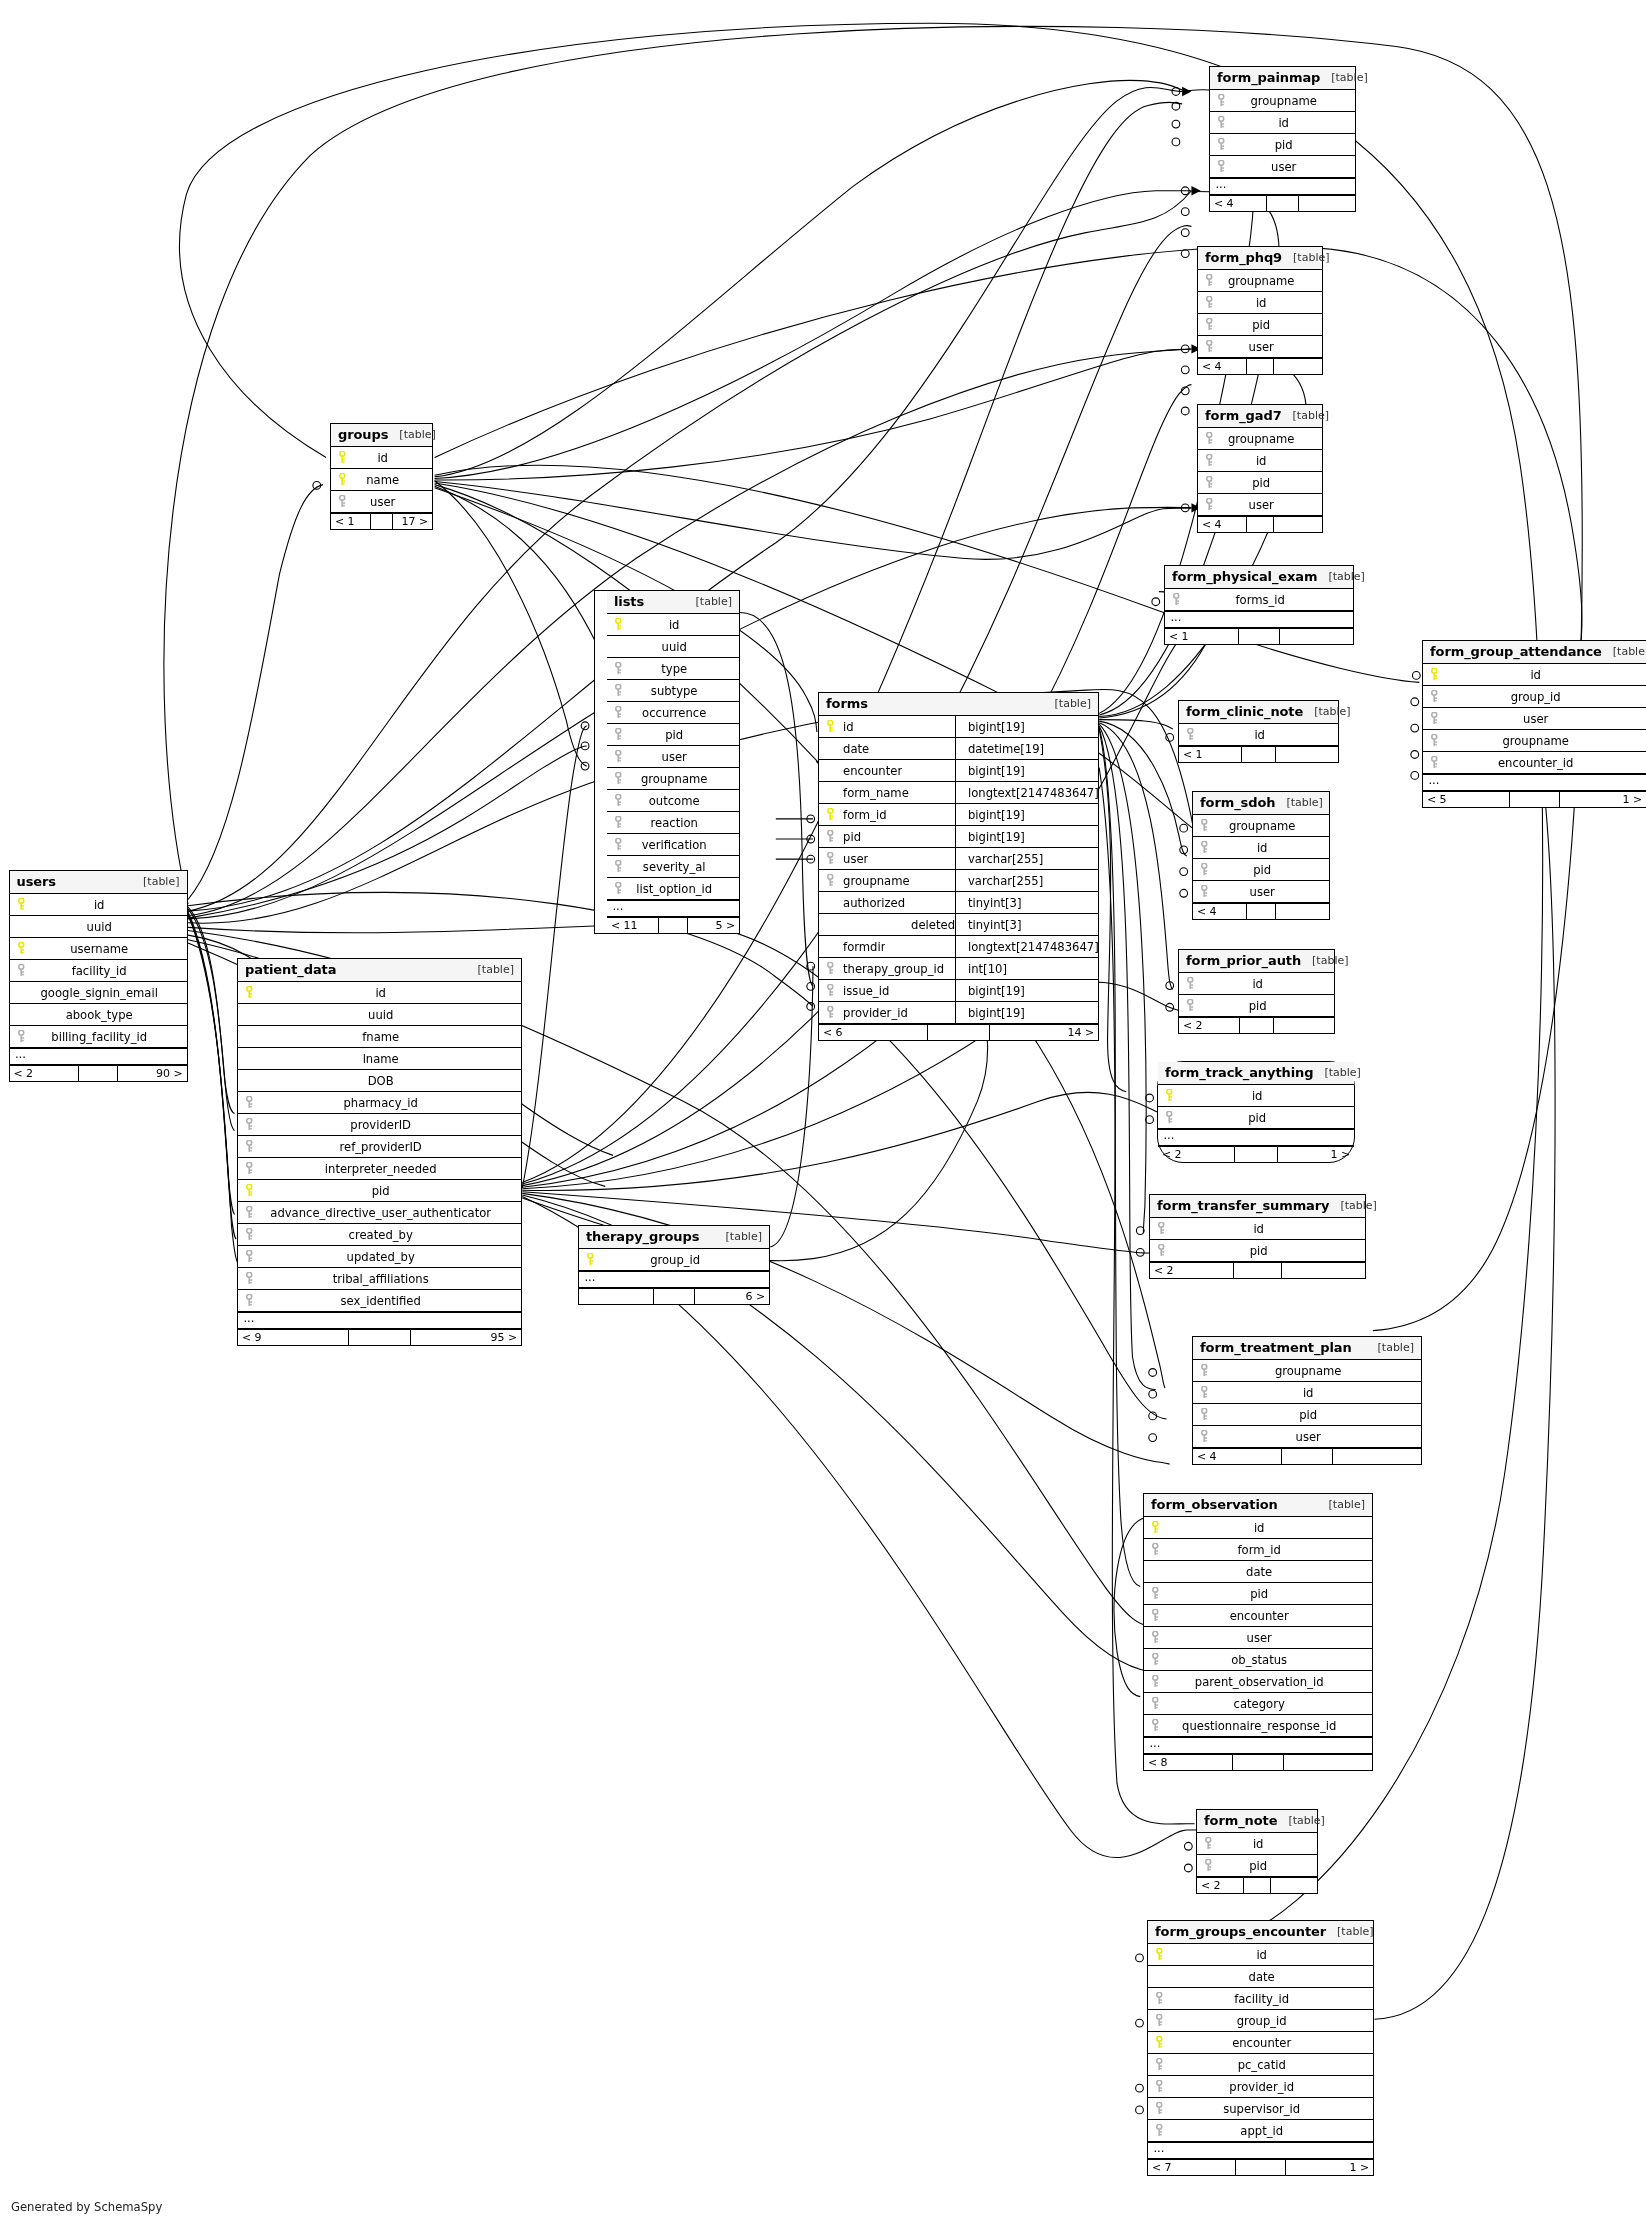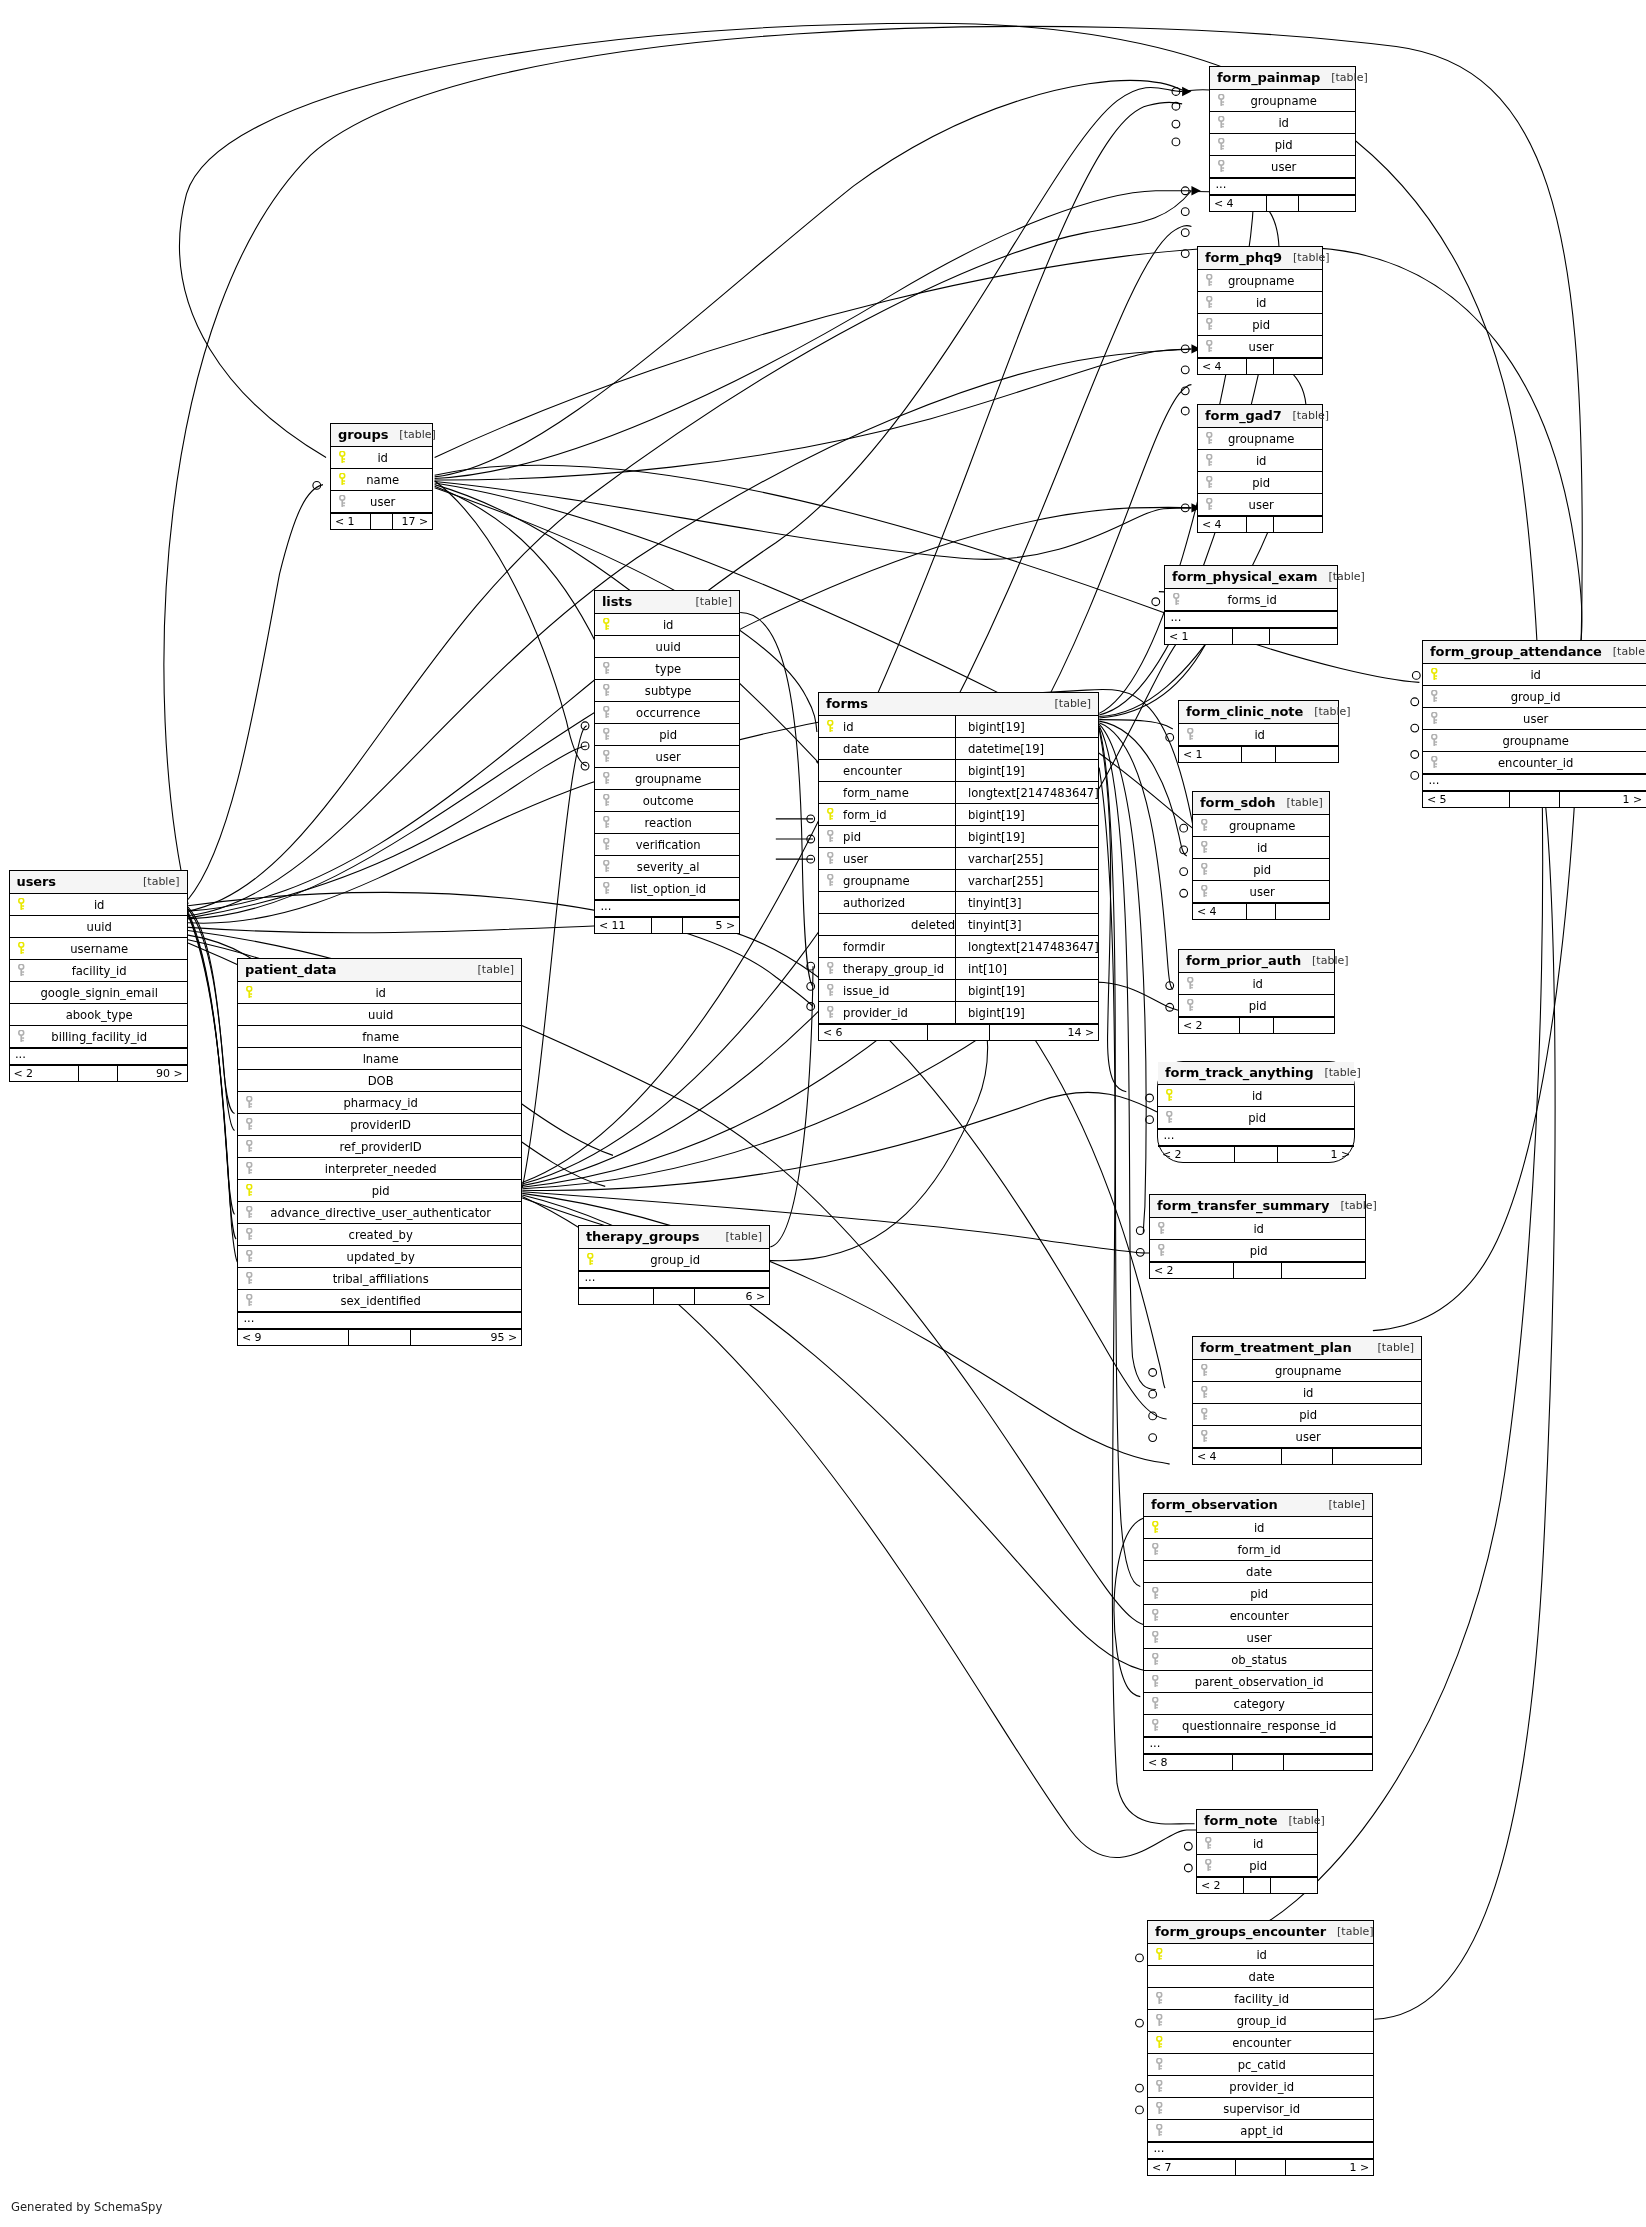--- a/index.html
+++ b/index.html
@@ -443,21 +443,21 @@
             </svg>
           </span>
           <span class="col-name centered">user</span>
         </div>
         <div class="foot-row">
           <div class="foot-cell">&lt; 4</div>
           <div class="foot-cell mid"></div>
           <div class="foot-cell"></div>
         </div>
       </div>
-      <div class="table-box" style="left: 1164px; top: 565px; width: 174px;">
+      <div class="table-box" style="left: 1164px; top: 565px; width: 190px;">
         <div class="tbl-head">
           <span class="tbl-name">form_physical_exam</span>
           <span class="tbl-tag">[table]</span>
         </div>
         <div class="col-row">
           <span class="col-key">
             <svg class="keyicon" width="8.5" height="12.4" viewBox="0 0 11 16">
               <circle cx="5.5" cy="3.6" r="3.2" fill="none" stroke="#b0b0b0" stroke-width="2"></circle>
               <rect x="4.4" y="6.2" width="2.2" height="9.2" fill="#b0b0b0"></rect>
               <rect x="6.6" y="9.4" width="2.6" height="2" fill="#b0b0b0"></rect>
@@ -1061,21 +1061,21 @@
             </svg>
           </span>
           <span class="col-name centered">user</span>
         </div>
         <div class="foot-row">
           <div class="foot-cell">&lt; 1</div>
           <div class="foot-cell mid"></div>
           <div class="foot-cell">17 &gt;</div>
         </div>
       </div>
-      <div class="table-box" style="left: 594px; top: 590px; width: 146px;">
+      <div class="table-box" style="left: 594px; top: 590px; width: 146px; padding-left: 12px;">
         <div class="tbl-head">
           <span class="tbl-name">lists</span>
           <span class="tbl-tag">[table]</span>
         </div>
         <div class="col-row">
           <span class="col-key">
             <svg class="keyicon" width="8.5" height="12.4" viewBox="0 0 11 16">
               <circle cx="5.5" cy="3.6" r="3.2" fill="none" stroke="#e8e800" stroke-width="2"></circle>
               <rect x="4.4" y="6.2" width="2.2" height="9.2" fill="#e8e800"></rect>
               <rect x="6.6" y="9.4" width="2.6" height="2" fill="#e8e800"></rect>

